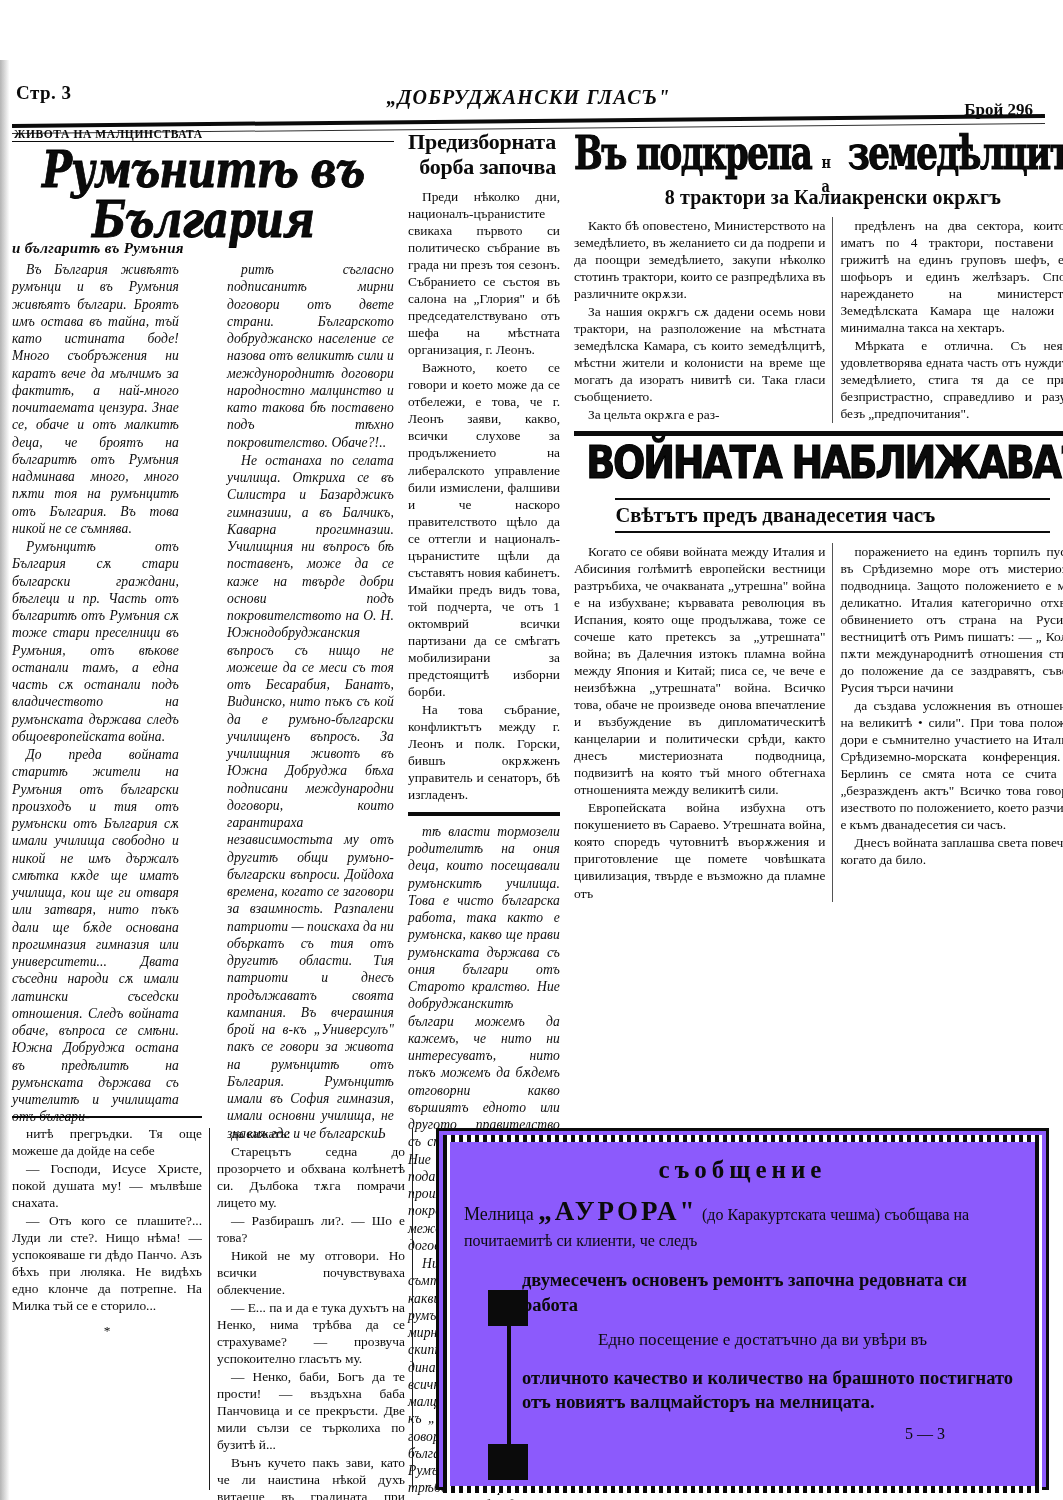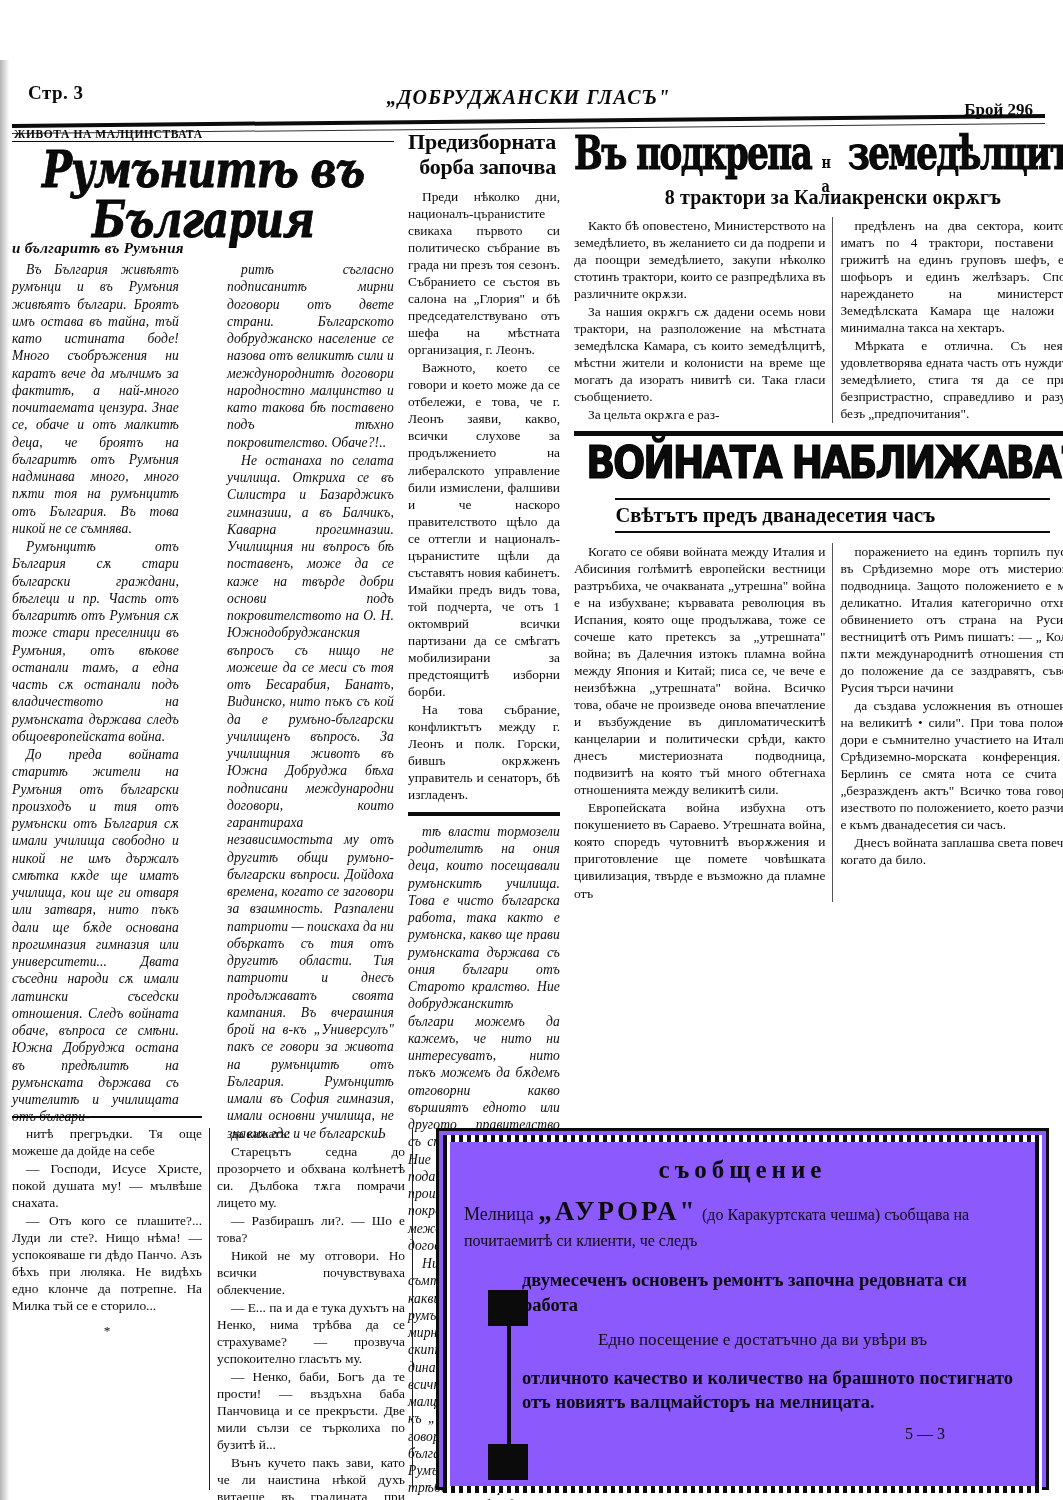--- a/index.html
+++ b/index.html
@@ -20,21 +20,21 @@
     filter: contrast(1.05);
   }
 
   
   .masthead {
     position: relative;
     height: 66px;
     margin: 78px 18px 0 12px;
   }
   .stp {
-    position: absolute; left: 16px; top: 4px;
+    position: absolute; left: 4px; top: 4px;
     font-size: 19px; font-weight: bold; letter-spacing: .5px;
   }
   .paper-name {
     position: absolute; left: 0; right: 0; top: 8px;
     text-align: center;
     font-size: 20px; font-weight: bold;
     font-style: italic;
     letter-spacing: 1.2px;
   }
   .issue {

